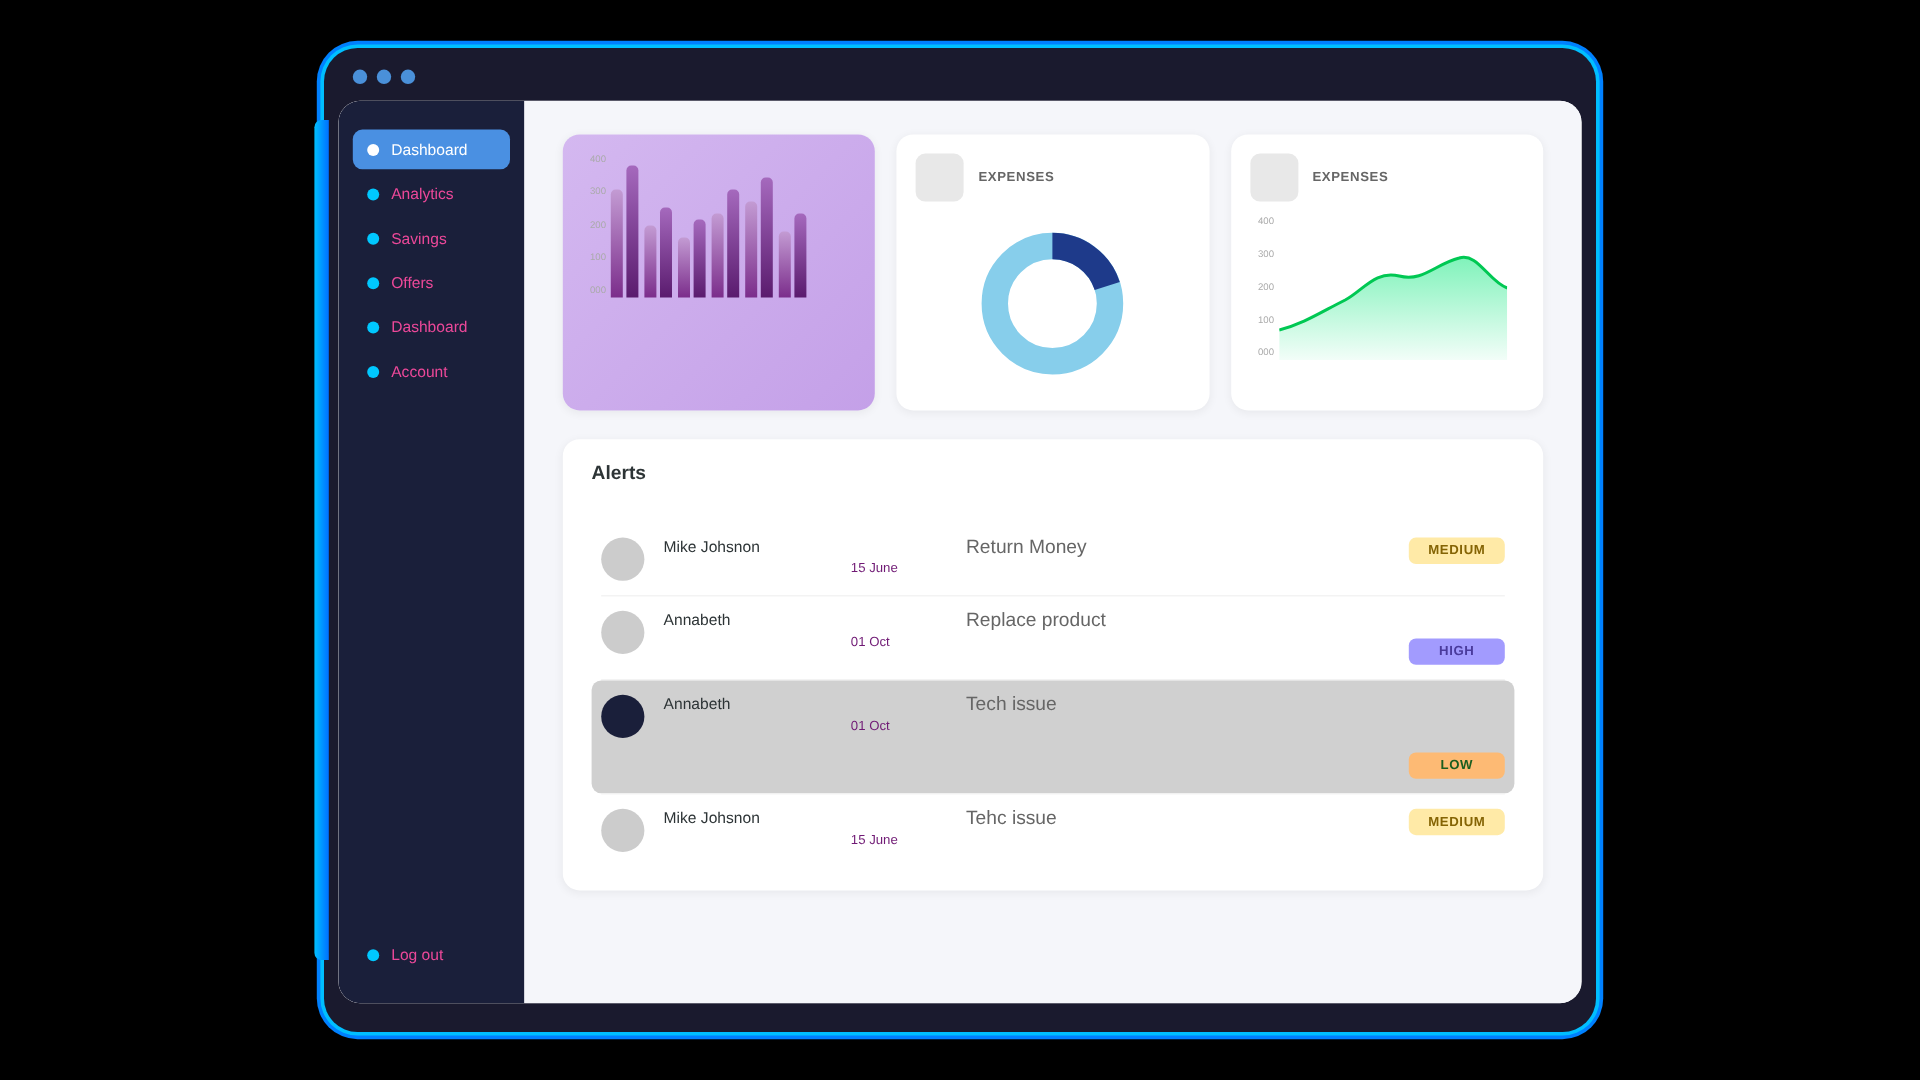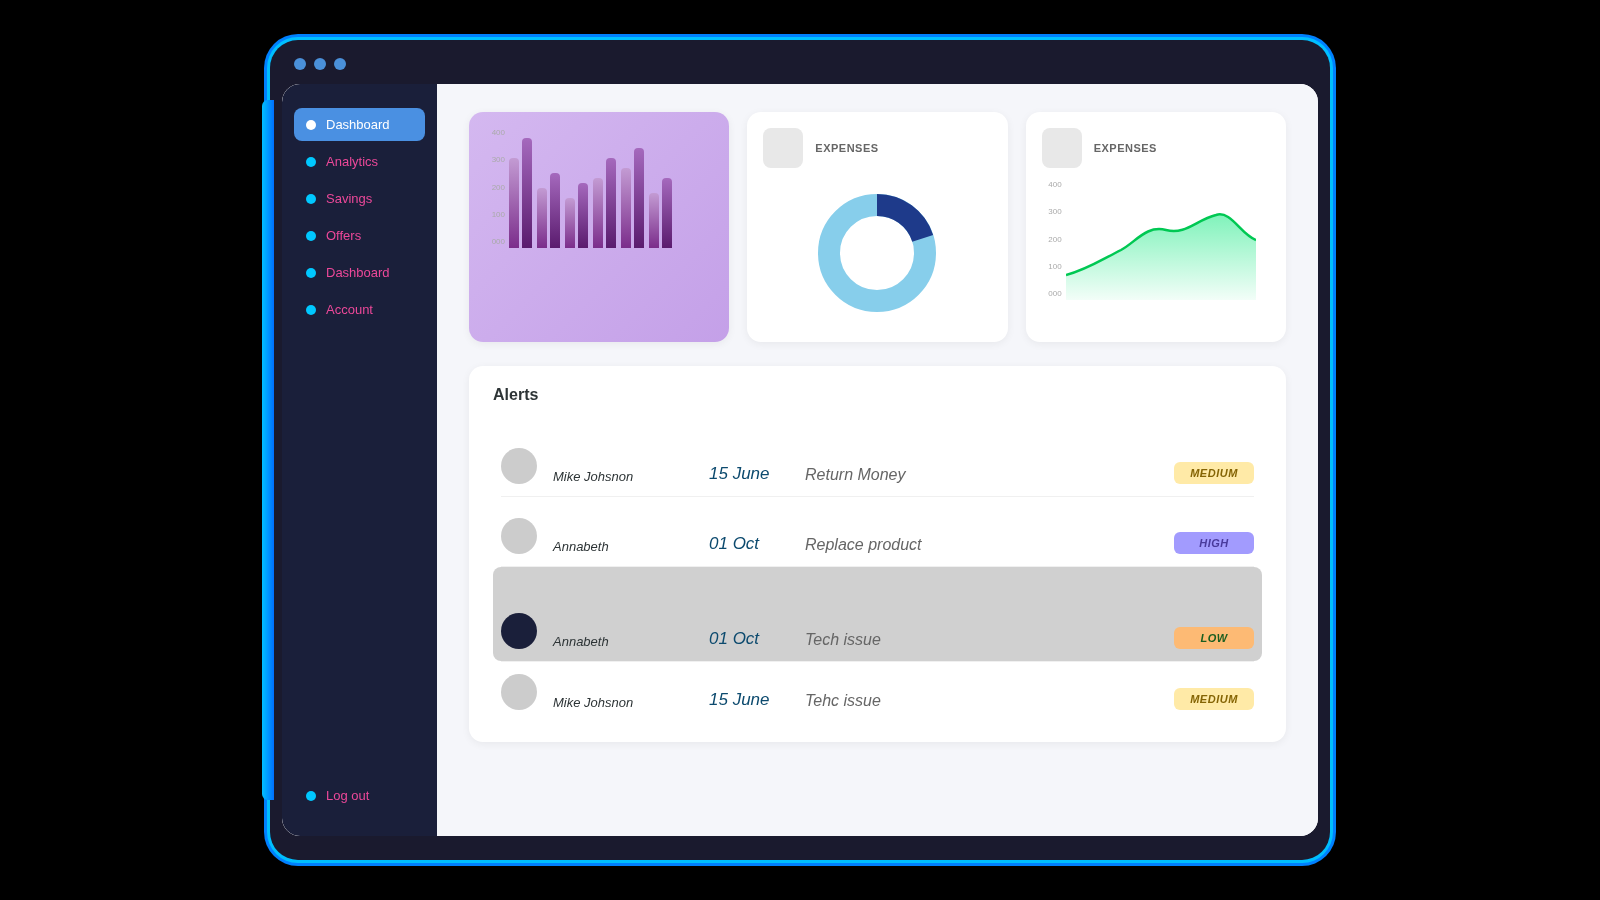--- a/index.html
+++ b/index.html
@@ -213,25 +213,24 @@
 
     .alerts-title {
       font-size: 16px;
       font-weight: 600;
       color: #2d3436;
       margin-bottom: 32px;
     }
 
     .alert-row {
       display: flex;
-      align-items: flex-end;
+      align-items: flex-start;
       gap: 16px;
       padding: 12px 8px;
       border-radius: 8px;
-      font-style: italic;
     }
 
     .alert-row.highlighted {
       background: #d0d0d0;
     }
 
     .alert-avatar {
       width: 36px;
       height: 36px;
       border-radius: 50%;
@@ -245,22 +244,23 @@
 
     .alert-name {
       width: 140px;
       font-size: 13px;
       font-weight: 500;
       color: #2d3436;
     }
 
     .alert-date {
       width: 80px;
-      font-size: 17px;
-      color: #0c4a6e;
+      font-size: 11px;
+      color: #701a75;
+      margin-top: 20px;
     }
 
     .alert-action {
       flex: 1;
       font-size: 16px;
       color: #666;
     }
 
     .alert-badge {
       padding: 5px 14px;

